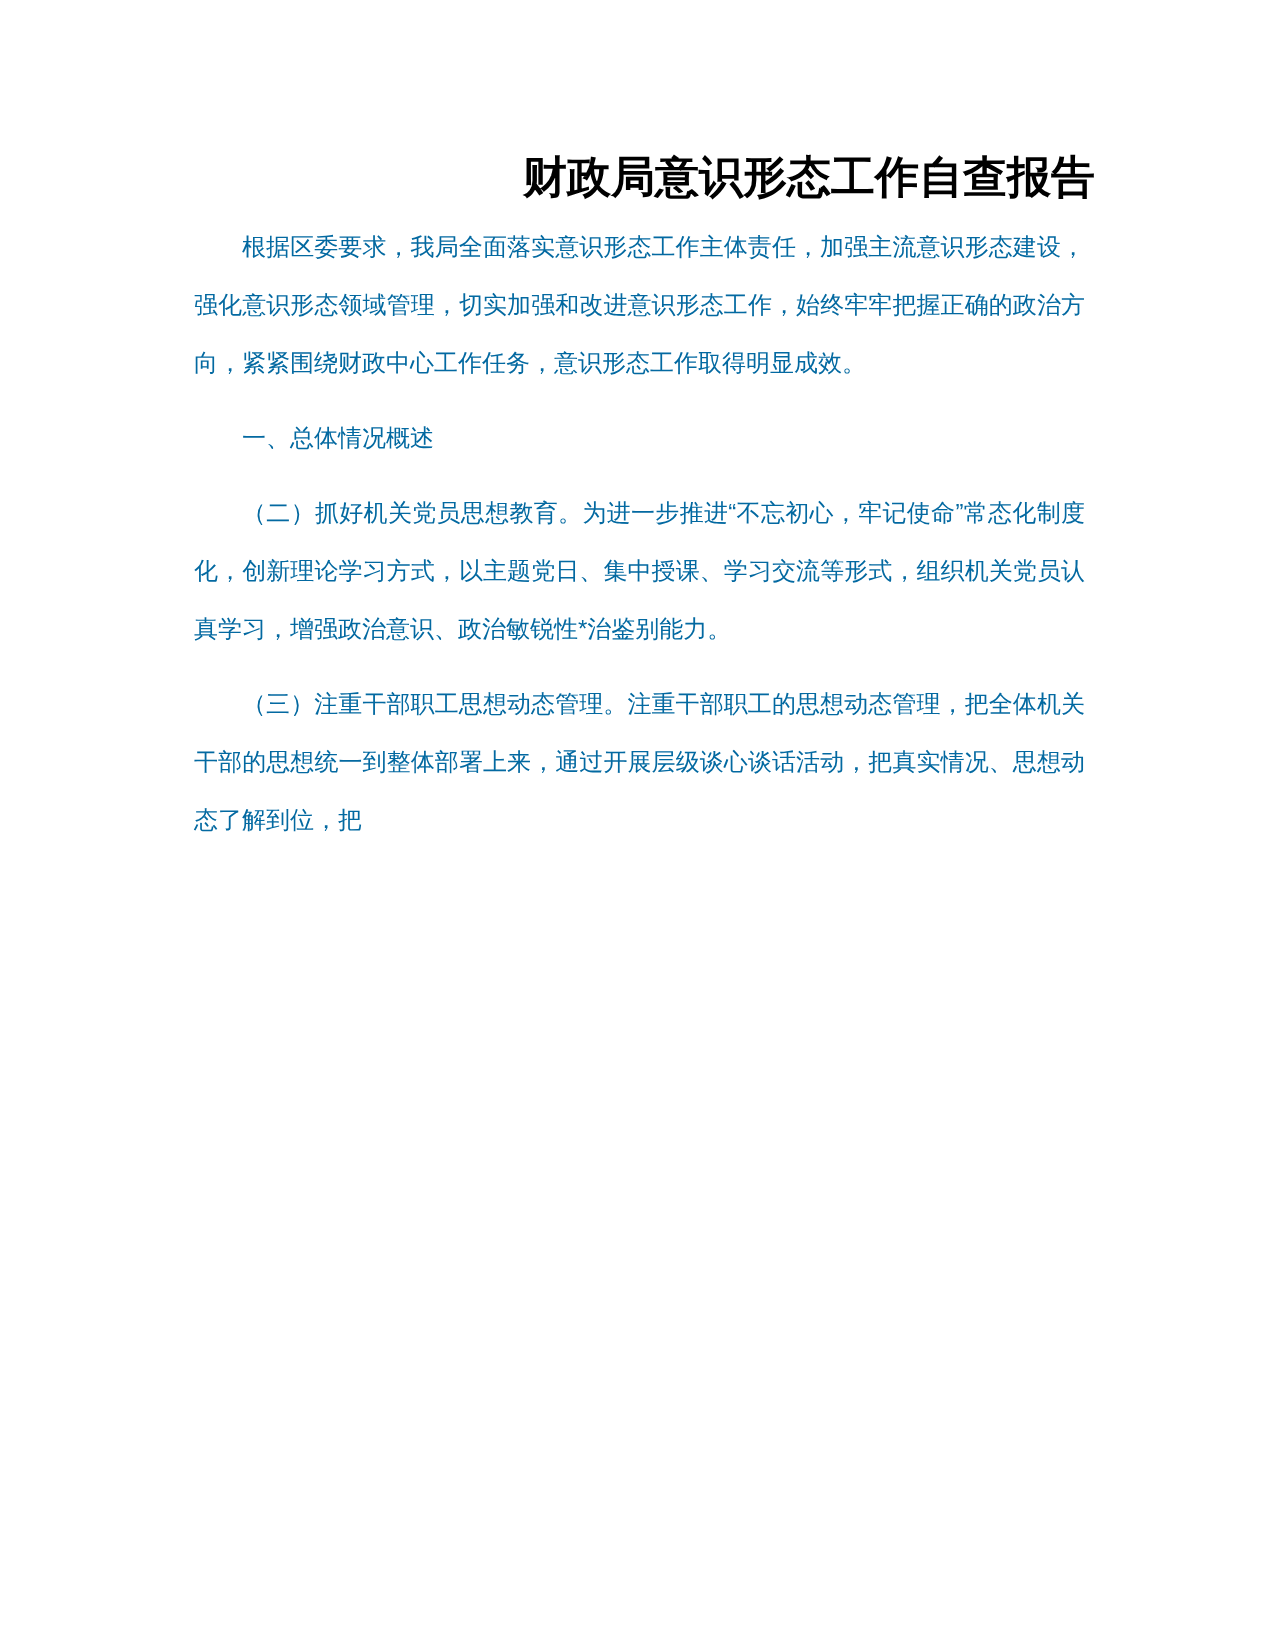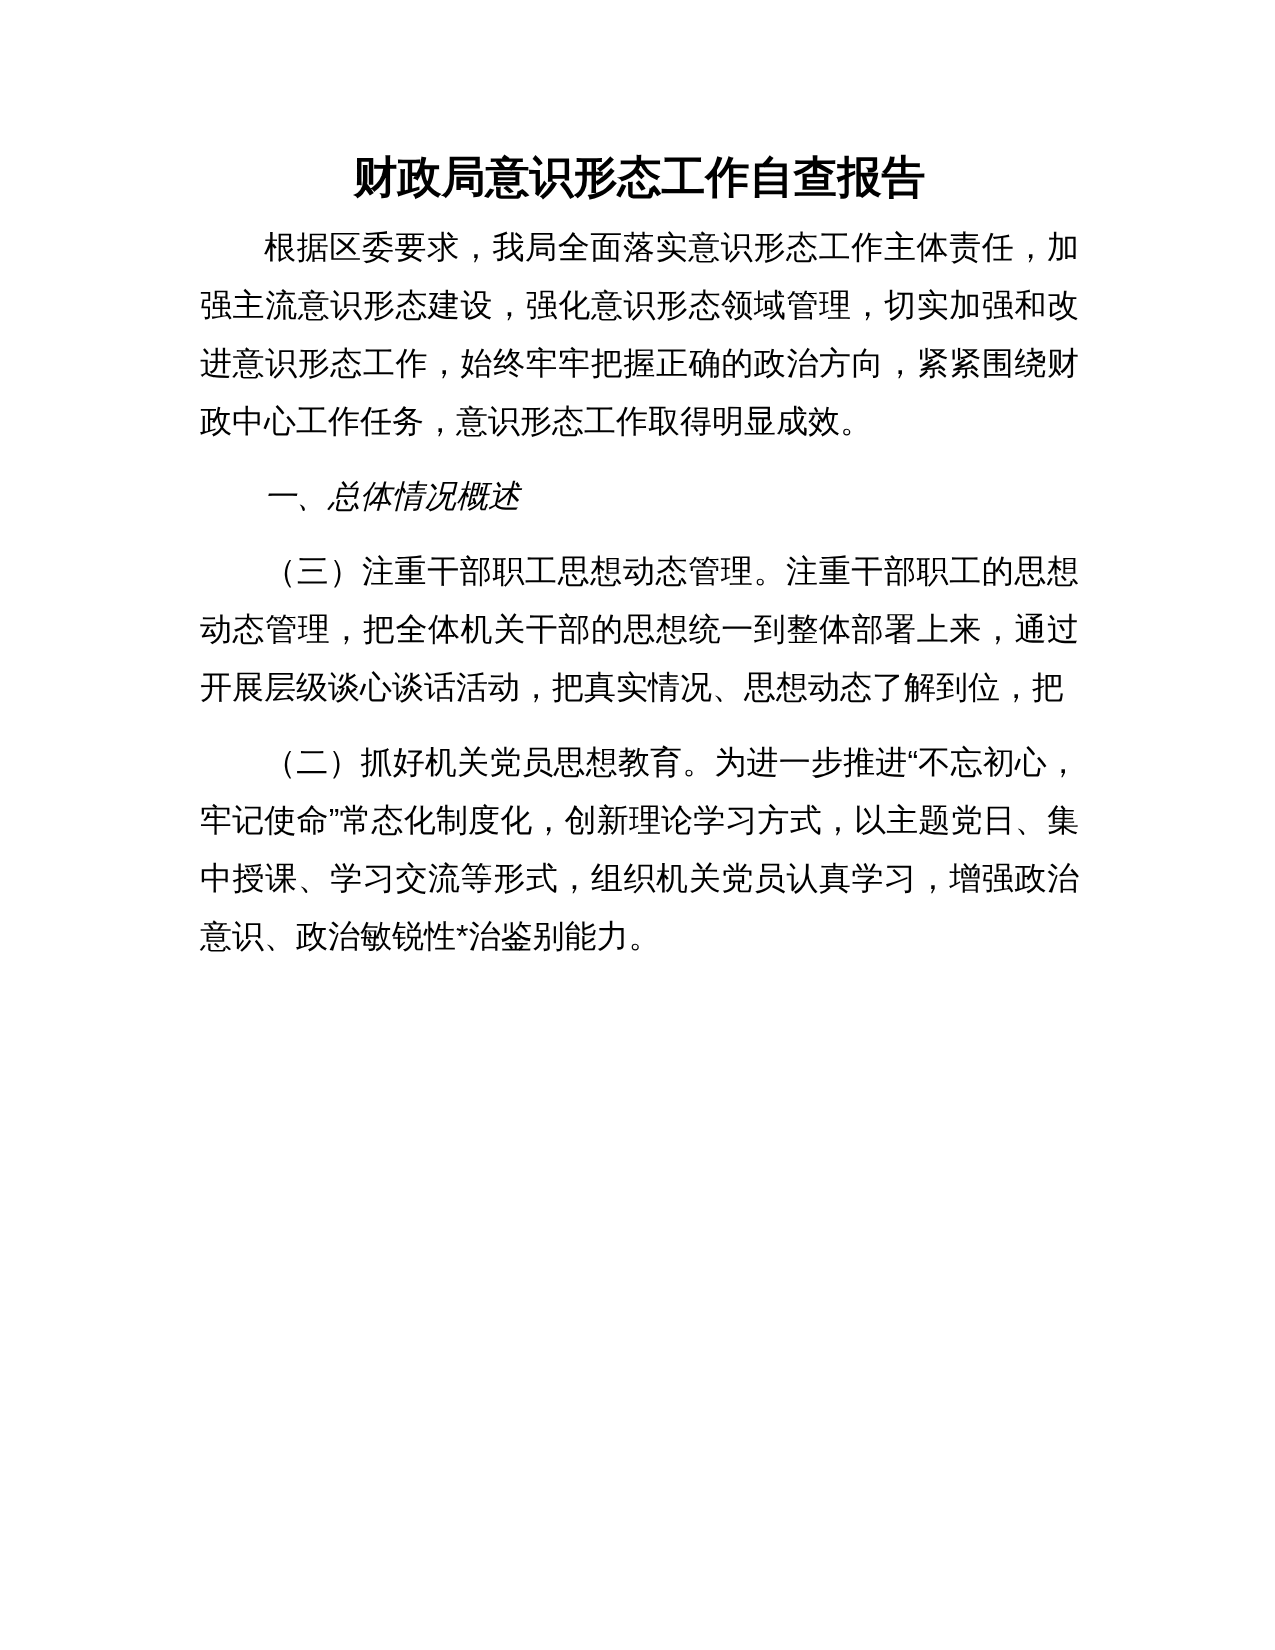--- a/index.html
+++ b/index.html
@@ -15,50 +15,49 @@
     background: #ffffff;
     color: #000000;
     padding: 147px 180px 0 184px;
     overflow: hidden;
     font-family: "Liberation Sans", "DejaVu Sans", sans-serif;
   }
   .doc-title {
     font-size: 44px;
     line-height: 60px;
     font-weight: 700;
-    text-align: center;
+    text-align: right;
     margin: 0 0 11px 0;
     color: #000000;
   }
   .para {
-    font-size: 32px;
+    font-size: 24px;
     line-height: 58px;
     font-weight: 400;
-    margin: 17px 16px;
+    margin: 17px 10px;
     text-align: justify;
     text-justify: inter-character;
     text-indent: 2em;
-    color: #000000;
+    color: #0369a1;
     word-break: break-all;
   }
   .para.intro {
     margin-top: 0;
   }
   .para.heading {
     text-align: left;
-    font-style: italic;
   }
 </style>
 </head>
 <body>
 
 <div class="page">
   <h1 class="doc-title">财政局意识形态工作自查报告</h1>
 
   <p class="para intro">根据区委要求，我局全面落实意识形态工作主体责任，加强主流意识形态建设，强化意识形态领域管理，切实加强和改进意识形态工作，始终牢牢把握正确的政治方向，紧紧围绕财政中心工作任务，意识形态工作取得明显成效。</p>
 
   <p class="para heading">一、总体情况概述</p>
 
 
+  <p class="para">（二）抓好机关党员思想教育。为进一步推进“不忘初心，牢记使命”常态化制度化，创新理论学习方式，以主题党日、集中授课、学习交流等形式，组织机关党员认真学习，增强政治意识、政治敏锐性*治鉴别能力。</p>
+
   <p class="para">（三）注重干部职工思想动态管理。注重干部职工的思想动态管理，把全体机关干部的思想统一到整体部署上来，通过开展层级谈心谈话活动，把真实情况、思想动态了解到位，把</p>
-
-  <p class="para">（二）抓好机关党员思想教育。为进一步推进“不忘初心，牢记使命”常态化制度化，创新理论学习方式，以主题党日、集中授课、学习交流等形式，组织机关党员认真学习，增强政治意识、政治敏锐性*治鉴别能力。</p>
 </div>
 
 </body></html>

